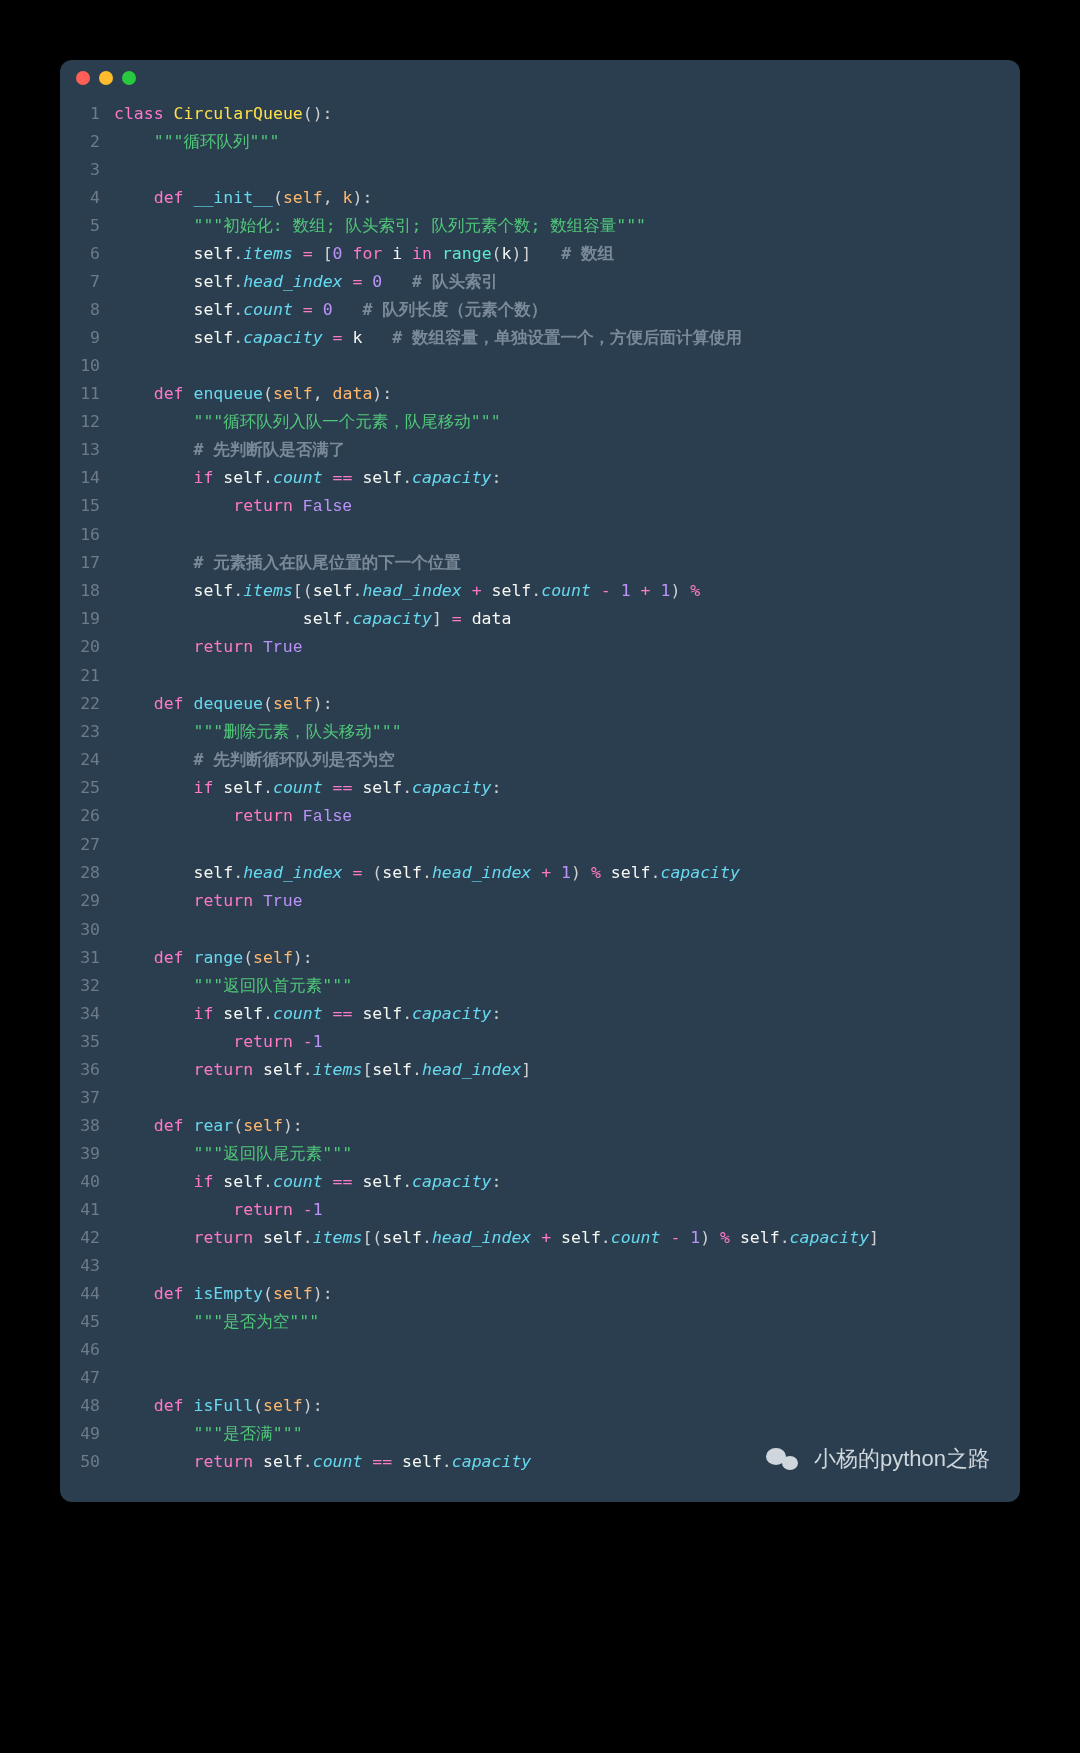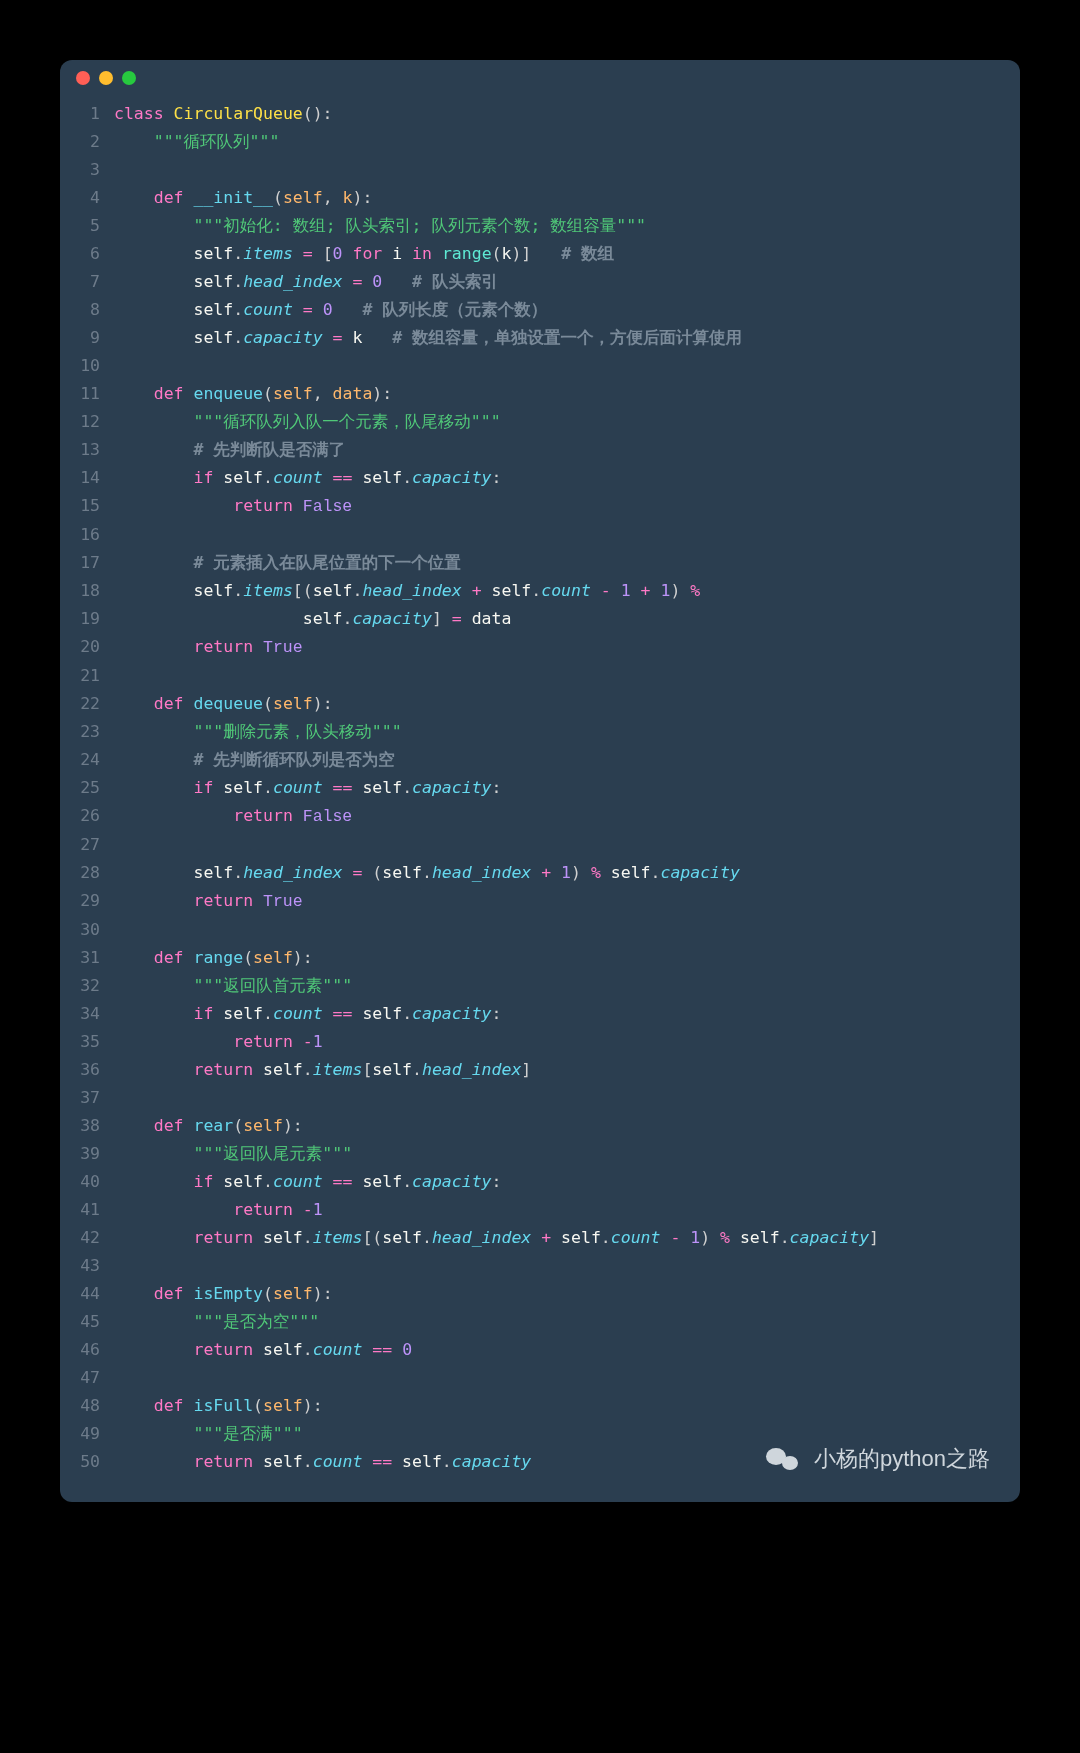--- a/index.html
+++ b/index.html
@@ -151,21 +151,21 @@
       <div class="line"><span class="ln">36</span><span class="code"><span class="tok-plain">        </span><span class="tok-keyword">return</span><span class="tok-plain"> self</span><span class="tok-punct">.</span><span class="tok-attr">items</span><span class="tok-punct">[</span><span class="tok-plain">self</span><span class="tok-punct">.</span><span class="tok-attr">head_index</span><span class="tok-punct">]</span></span></div>
       <div class="line"><span class="ln">37</span><span class="code"><span class="tok-plain"></span></span></div>
       <div class="line"><span class="ln">38</span><span class="code"><span class="tok-plain">    </span><span class="tok-def">def </span><span class="tok-funcname">rear</span><span class="tok-punct">(</span><span class="tok-param">self</span><span class="tok-punct">):</span></span></div>
       <div class="line"><span class="ln">39</span><span class="code"><span class="tok-plain">        </span><span class="tok-docstring">"""返回队尾元素"""</span></span></div>
       <div class="line"><span class="ln">40</span><span class="code"><span class="tok-plain">        </span><span class="tok-keyword">if</span><span class="tok-plain"> self</span><span class="tok-punct">.</span><span class="tok-attr">count</span><span class="tok-plain"> </span><span class="tok-op">==</span><span class="tok-plain"> self</span><span class="tok-punct">.</span><span class="tok-attr">capacity</span><span class="tok-punct">:</span></span></div>
       <div class="line"><span class="ln">41</span><span class="code"><span class="tok-plain">            </span><span class="tok-keyword">return</span><span class="tok-plain"> </span><span class="tok-op">-</span><span class="tok-number">1</span></span></div>
       <div class="line"><span class="ln">42</span><span class="code"><span class="tok-plain">        </span><span class="tok-keyword">return</span><span class="tok-plain"> self</span><span class="tok-punct">.</span><span class="tok-attr">items</span><span class="tok-punct">[(</span><span class="tok-plain">self</span><span class="tok-punct">.</span><span class="tok-attr">head_index</span><span class="tok-plain"> </span><span class="tok-op">+</span><span class="tok-plain"> self</span><span class="tok-punct">.</span><span class="tok-attr">count</span><span class="tok-plain"> </span><span class="tok-op">-</span><span class="tok-plain"> </span><span class="tok-number">1</span><span class="tok-punct">)</span><span class="tok-plain"> </span><span class="tok-op">%</span><span class="tok-plain"> self</span><span class="tok-punct">.</span><span class="tok-attr">capacity</span><span class="tok-punct">]</span></span></div>
       <div class="line"><span class="ln">43</span><span class="code"><span class="tok-plain"></span></span></div>
       <div class="line"><span class="ln">44</span><span class="code"><span class="tok-plain">    </span><span class="tok-def">def </span><span class="tok-funcname">isEmpty</span><span class="tok-punct">(</span><span class="tok-param">self</span><span class="tok-punct">):</span></span></div>
       <div class="line"><span class="ln">45</span><span class="code"><span class="tok-plain">        </span><span class="tok-docstring">"""是否为空"""</span></span></div>
-      <div class="line"><span class="ln">46</span><span class="code"><span class="tok-plain">        </span><span class="tok-keyword">return</span><span class="tok-plain"> self</span><span class="tok-punct">.</span><span class="tok-attr">count</span><span class="tok-plain"> </span><span class="tok-op">==</span><span class="tok-plain"> </span><span class="tok-number">0</span></span></div>
+      <div class="line"><span class="ln">46</span></div>
       <div class="line"><span class="ln">47</span><span class="code"><span class="tok-plain"></span></span></div>
       <div class="line"><span class="ln">48</span><span class="code"><span class="tok-plain">    </span><span class="tok-def">def </span><span class="tok-funcname">isFull</span><span class="tok-punct">(</span><span class="tok-param">self</span><span class="tok-punct">):</span></span></div>
       <div class="line"><span class="ln">49</span><span class="code"><span class="tok-plain">        </span><span class="tok-docstring">"""是否满"""</span></span></div>
       <div class="line"><span class="ln">50</span><span class="code"><span class="tok-plain">        </span><span class="tok-keyword">return</span><span class="tok-plain"> self</span><span class="tok-punct">.</span><span class="tok-attr">count</span><span class="tok-plain"> </span><span class="tok-op">==</span><span class="tok-plain"> self</span><span class="tok-punct">.</span><span class="tok-attr">capacity</span></span></div>
     </div>
   <div class="watermark">
     <span class="wx"></span>
     <span>小杨的python之路</span>
   </div>
 </div>

